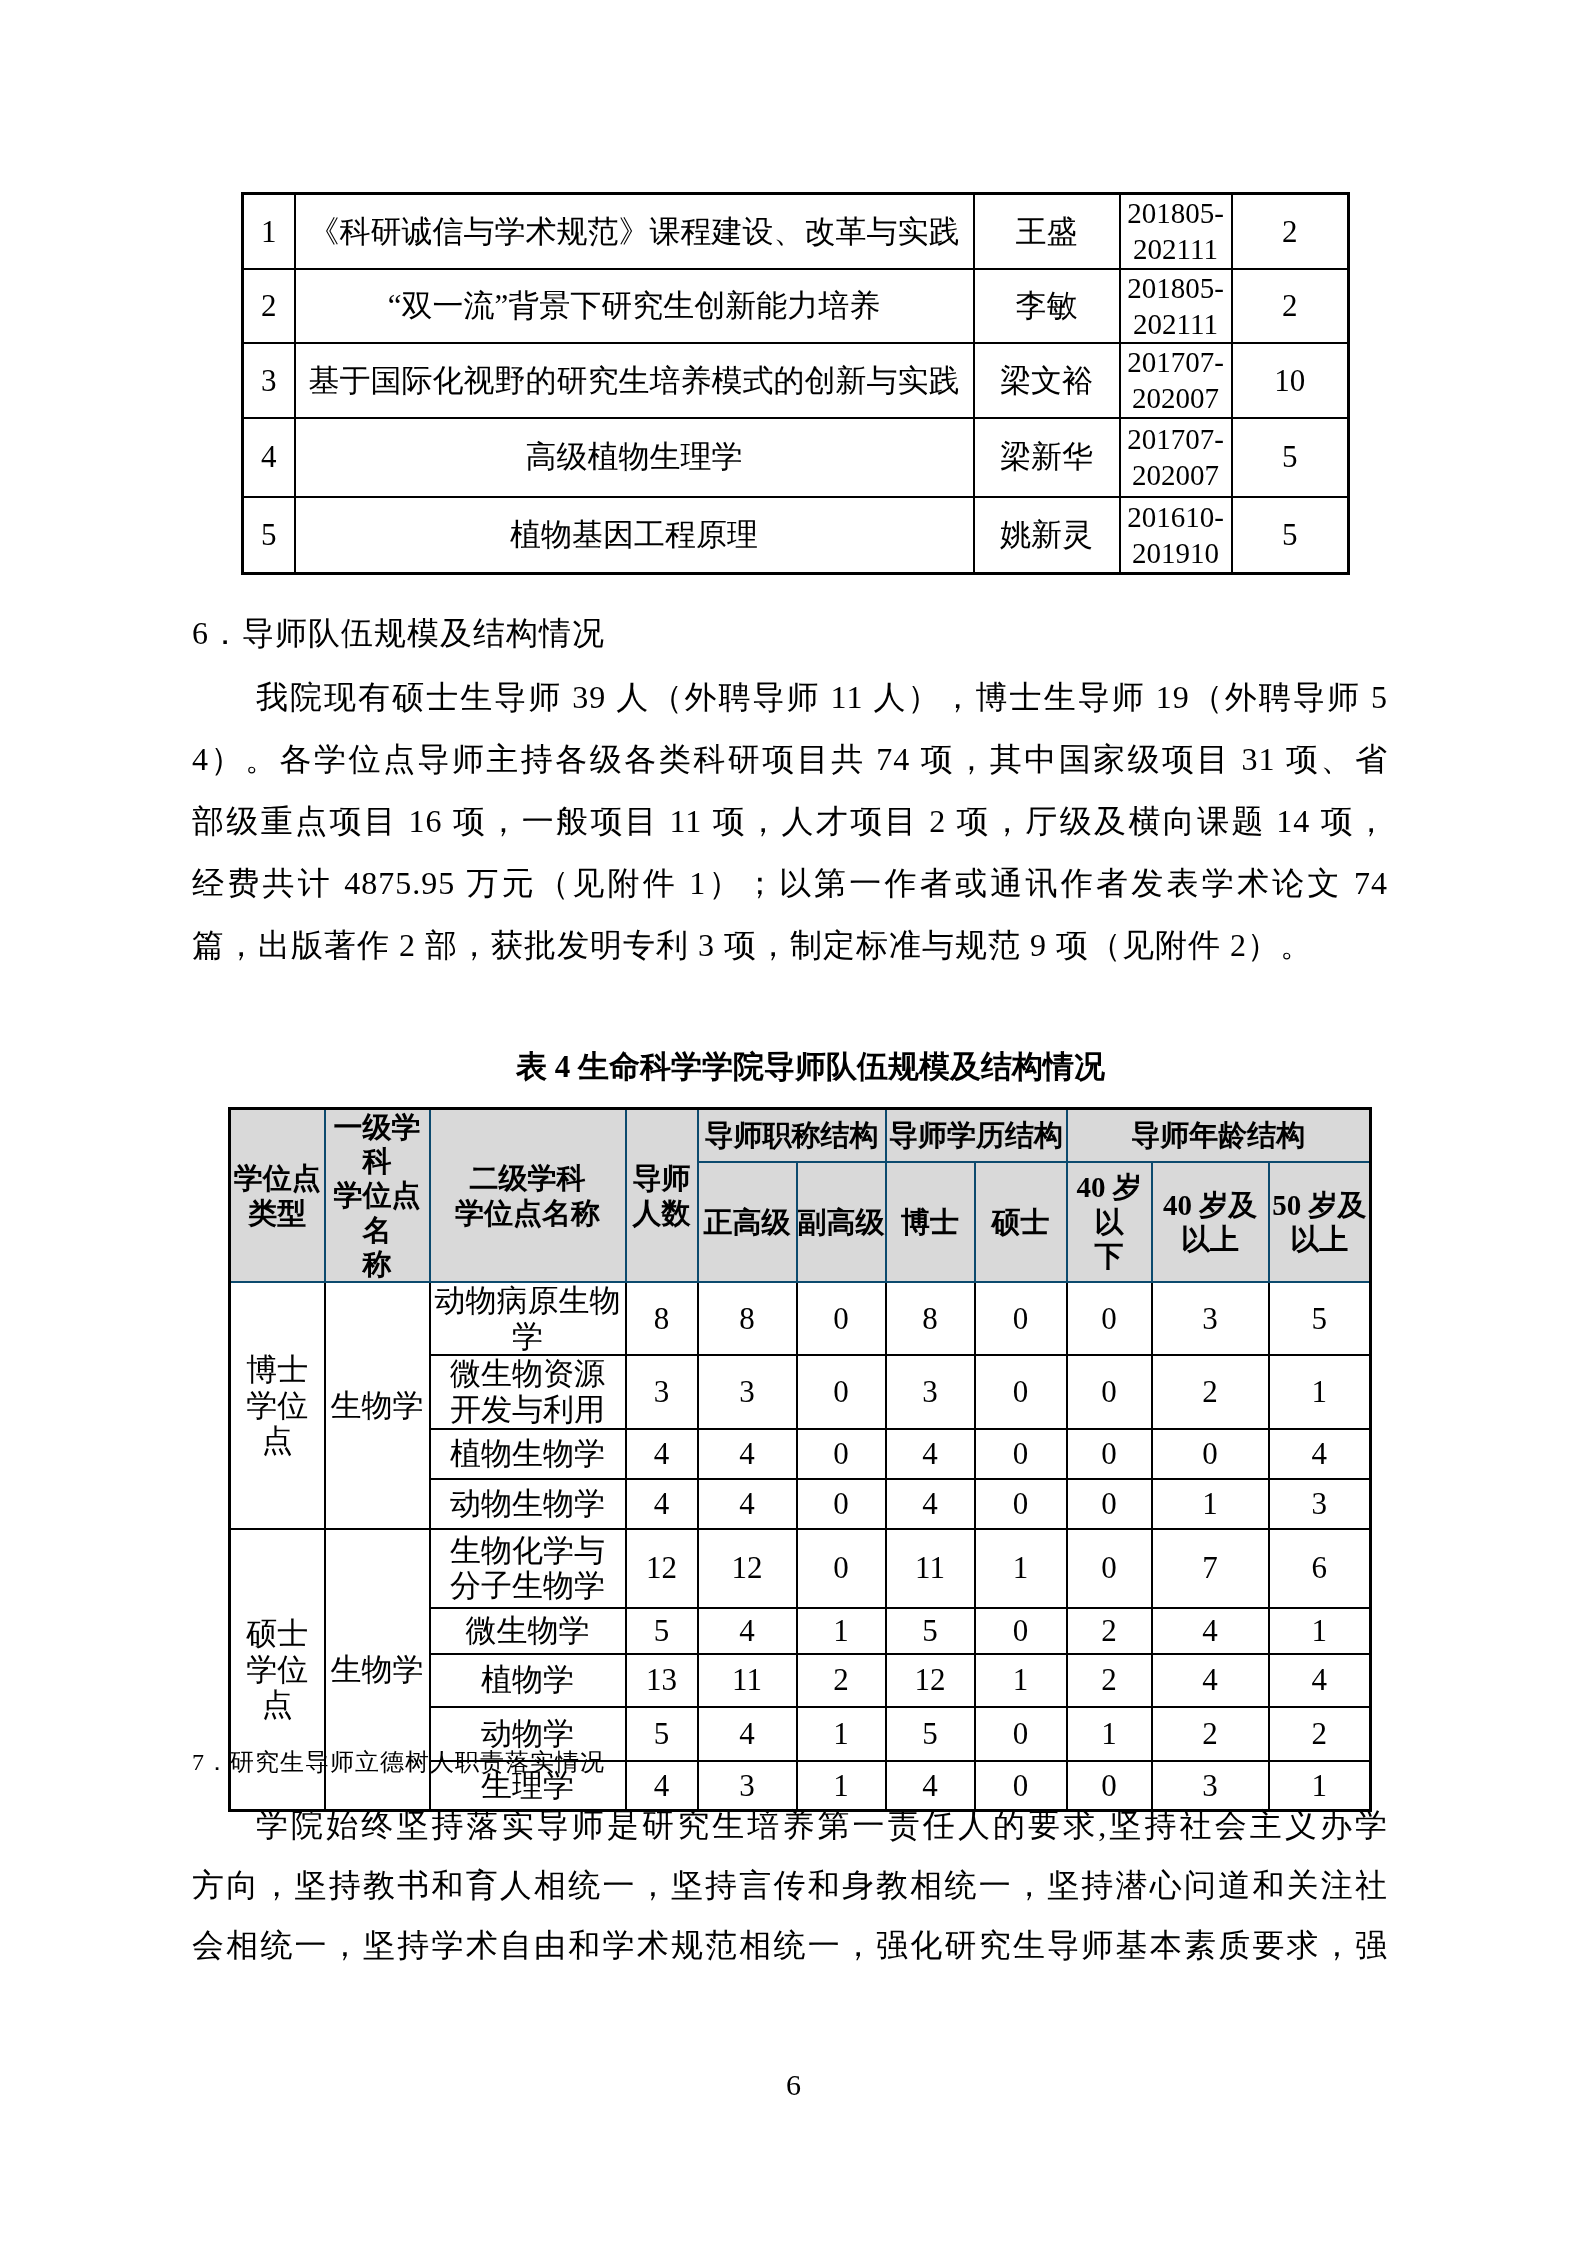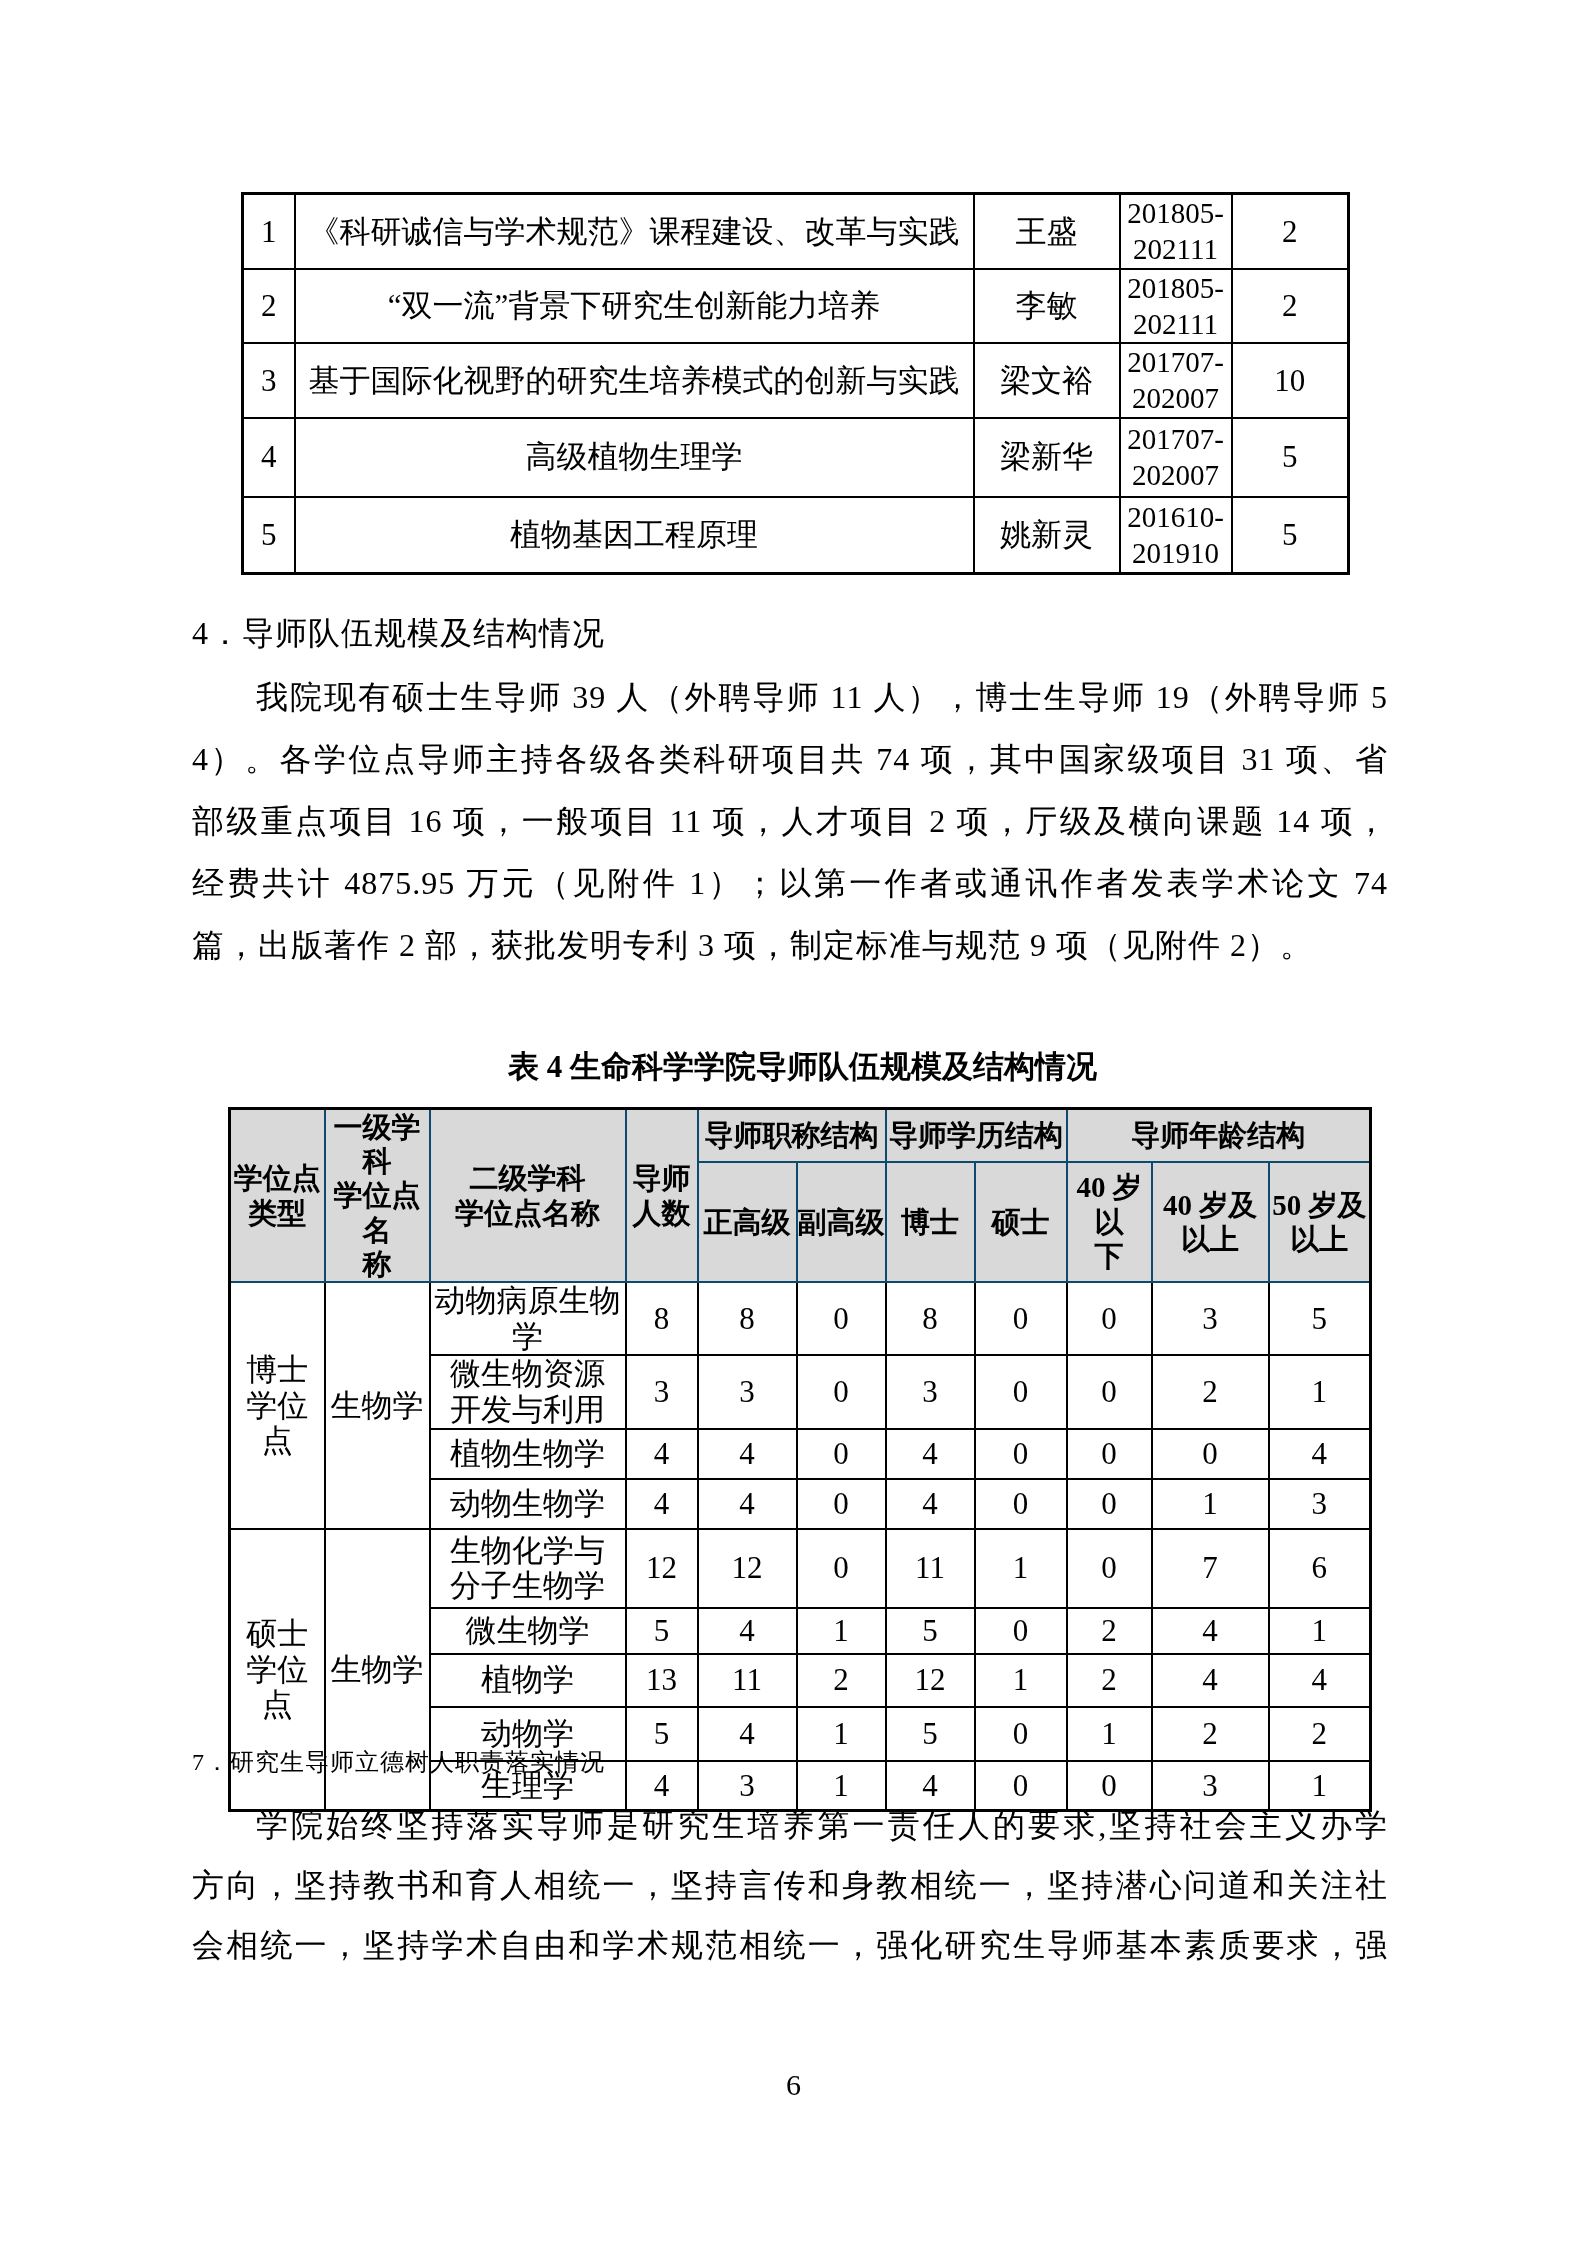--- a/index.html
+++ b/index.html
@@ -23,21 +23,21 @@
   
   .h6{position:absolute;left:192px;top:612px;width:1196px;font-size:32px;line-height:42px;letter-spacing:1px;}
   .para6{position:absolute;left:192px;top:666px;width:1196px;font-size:32px;line-height:62px;letter-spacing:1px;}
   .h7{position:absolute;left:192px;top:1741px;width:1196px;font-size:24px;line-height:42px;letter-spacing:1px;}
   .para7{position:absolute;left:192px;top:1795px;width:1196px;font-size:32px;line-height:60px;letter-spacing:1px;}
   .line{white-space:nowrap;}
   .line.just{white-space:normal;text-align:justify;text-align-last:justify;text-justify:inter-ideograph;font-family:Liberation Serif, serif;}
   .indent{text-indent:64px;}
 
   
-  .caption{position:absolute;left:232px;top:1042px;width:1141px;text-align:center;font-weight:bold;font-size:31px;line-height:50px;}
+  .caption{position:absolute;left:240px;top:1042px;width:1141px;text-align:center;font-weight:bold;font-size:31px;line-height:50px;}
 
   
   .table4{position:absolute;left:228px;top:1107px;width:1141px;border:3px solid #000;}
   .table4 th{border:2px solid #0c4a6e;background:#d9d9d9;font-size:29px;line-height:1.18;font-weight:bold;}
   .table4 td{border:2px solid #000;font-size:31px;line-height:1.15;}
 
   .pagenum{position:absolute;left:0;top:2065px;width:1587px;text-align:center;font-size:30px;line-height:40px;}
 </style>
 </head>
 <body>
@@ -89,21 +89,21 @@
         <td>5</td>
         <td>植物基因工程原理</td>
         <td>姚新灵</td>
         <td class="period">201610-
 201910</td>
         <td>5</td>
       </tr>
     </tbody>
   </table>
 
-  <div class="h6">4．导师队伍规模及结构情况</div>
+  <div class="h6">6．导师队伍规模及结构情况</div>
   <div class="para6">
     <div class="line just indent">我院现有硕士生导师 39 人（外聘导师 11 人），博士生导师 19（外聘导师 5</div>
     <div class="line just">4）。各学位点导师主持各级各类科研项目共 74 项，其中国家级项目 31 项、省</div>
     <div class="line just">部级重点项目 16 项，一般项目 11 项，人才项目 2 项，厅级及横向课题 14 项，</div>
     <div class="line just">经费共计 4875.95 万元（见附件 1）；以第一作者或通讯作者发表学术论文 74</div>
     <div class="line">篇，出版著作 2 部，获批发明专利 3 项，制定标准与规范 9 项（见附件 2）。</div>
   </div>
 
   <div class="caption">表 4 生命科学学院导师队伍规模及结构情况</div>
 

